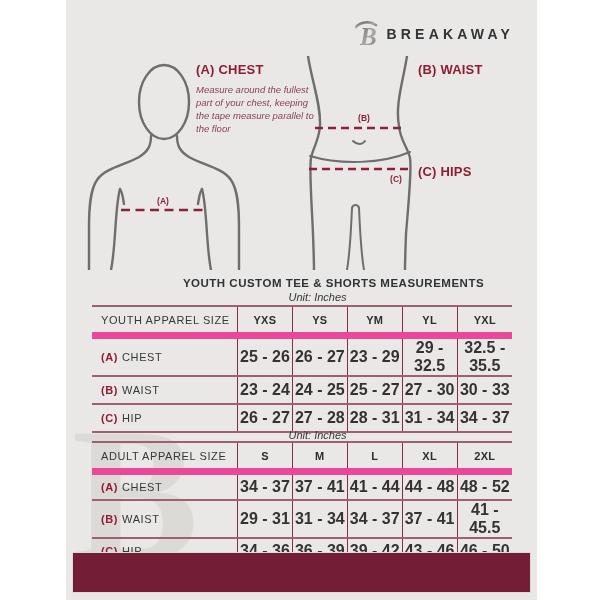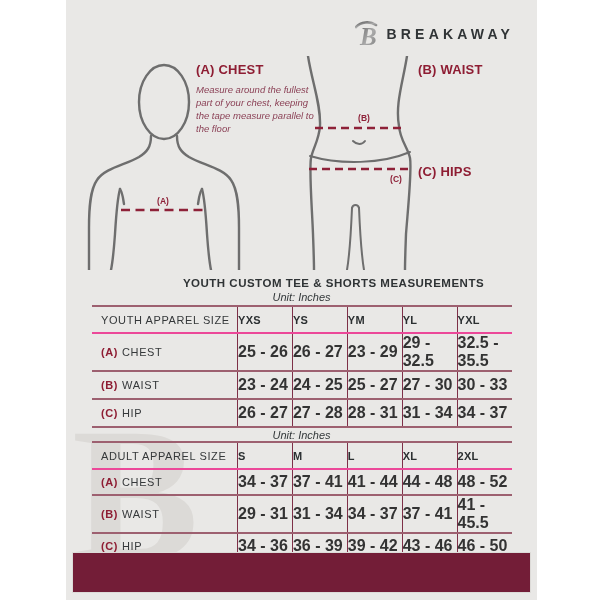--- a/index.html
+++ b/index.html
@@ -29,34 +29,34 @@
   .fig-lower{left:234px;top:56px;}
 
   
   .watermark{position:absolute;left:6px;top:400px;z-index:0;font-family:"Liberation Serif",serif;
              font-weight:bold;font-size:190px;line-height:1;color:#dcdad7;}
 
   
   .sec-title{position:absolute;left:0;width:100%;text-align:center;z-index:2;
              font-size:11.5px;font-weight:bold;letter-spacing:.5px;color:#2f3335;margin-left:32px;}
   .sec-unit{position:absolute;left:0;width:100%;text-align:center;z-index:2;
-            font-size:11px;font-style:italic;color:#33383a;}
+            font-size:11px;font-style:italic;color:#33383a;padding-left:16px;}
   .y-title{top:277px;} .y-unit{top:291px;}
   .a-title{top:415px;} .a-unit{top:429px;}
 
   table.size{position:absolute;left:26px;width:420px;border-collapse:collapse;table-layout:fixed;z-index:2;}
   table.y-table{top:305px;} table.a-table{top:441px;}
   table.size th,table.size td{padding:0;}
   table.size .lbl{width:136px;text-align:left;padding-left:9px;font-weight:normal;
                   font-size:11px;letter-spacing:.6px;color:#35383a;}
-  table.size thead th{border-top:2px solid #9d6070;border-bottom:2px solid #ec4899;height:25px;}
+  table.size thead th{border-top:2px solid #9d6070;border-bottom:7px solid #ec4899;height:25px;}
   table.size tbody td{border-bottom:2px solid #9d6070;}
   table.y-table tbody td{height:26px;}
   table.a-table tbody td{height:24px;}
-  table.size .val{border-left:1.5px solid #7e3048;text-align:left;}
+  table.size .val{border-left:1.5px solid #7e3048;text-align:center;}
   table.size thead .val{font-weight:bold;font-size:11px;color:#2b2f31;letter-spacing:.3px;}
   table.size tbody .val{font-size:16px;color:#333;font-weight:bold;}
   table.size td.lbl b{color:#8e1d33;font-weight:bold;margin-right:4px;}
 
   
   .footer-bar{position:absolute;left:6px;top:552px;width:457px;height:39px;background:#731d37;
               border:1px solid #dddbd8;z-index:2;}
 </style>
 </head>
 <body>

